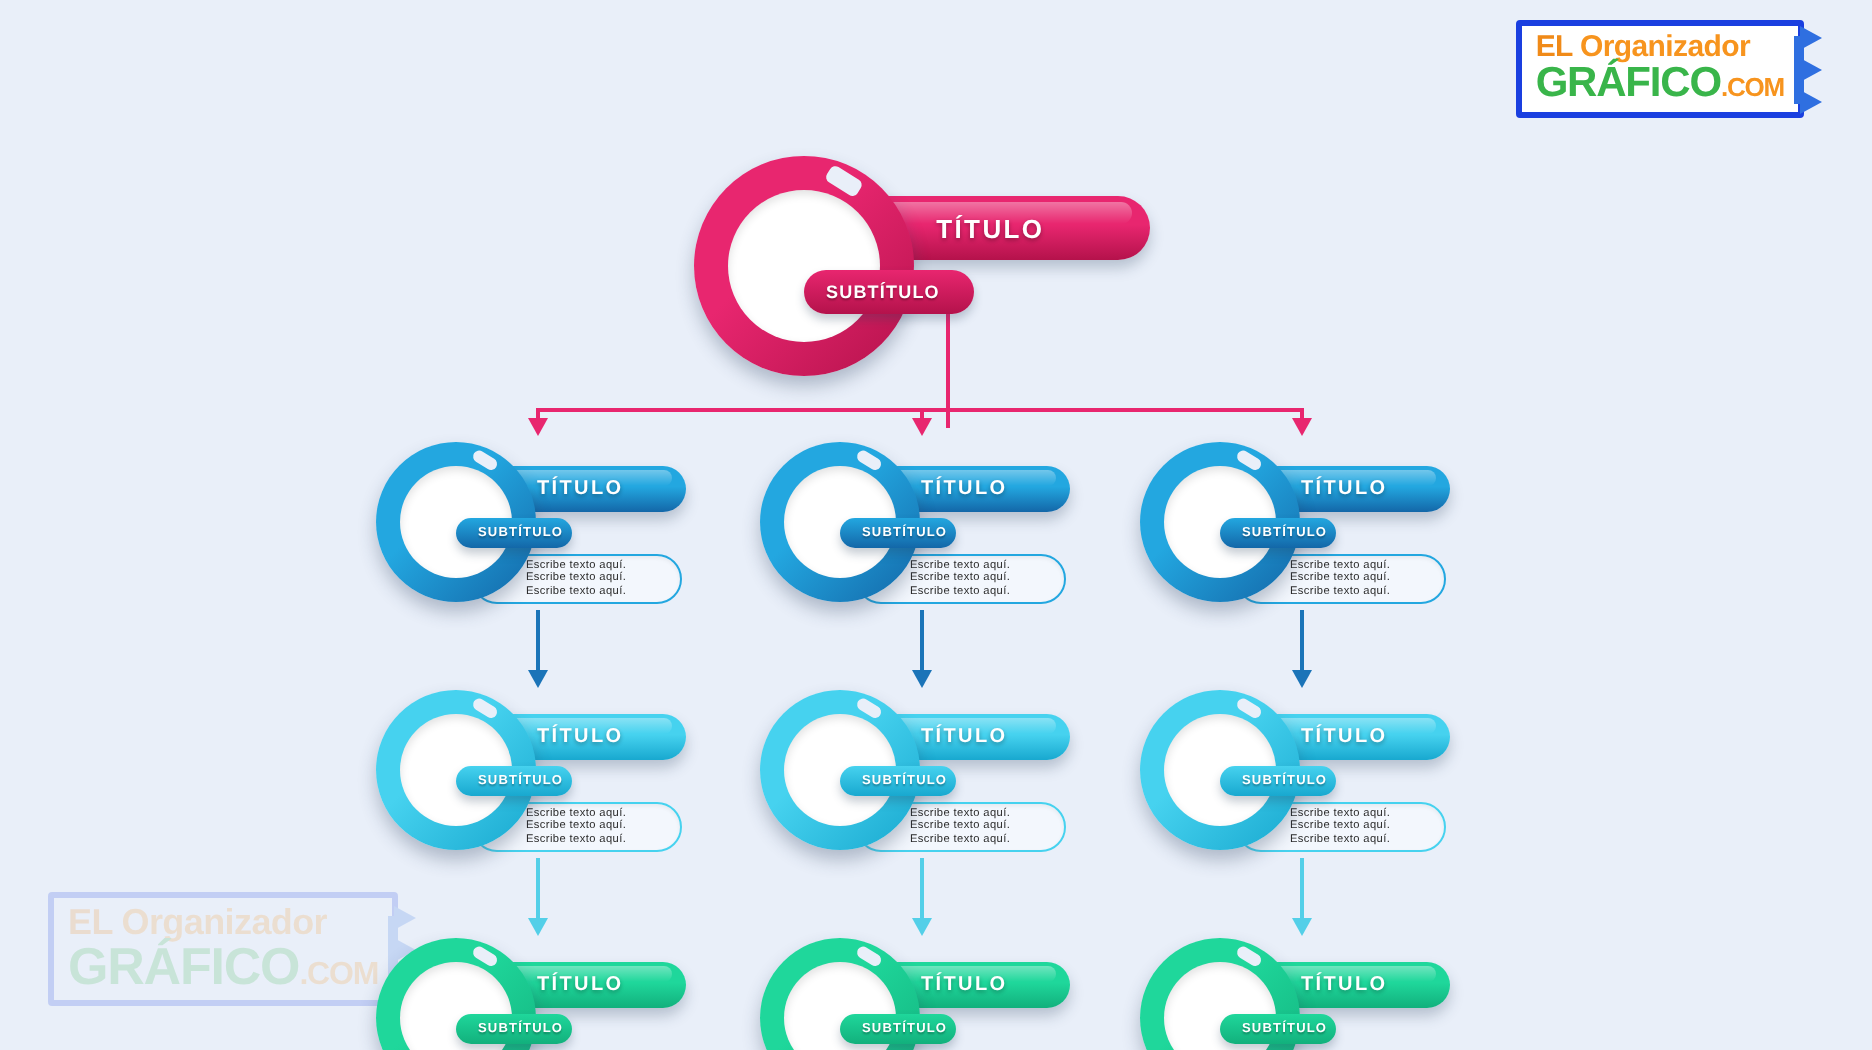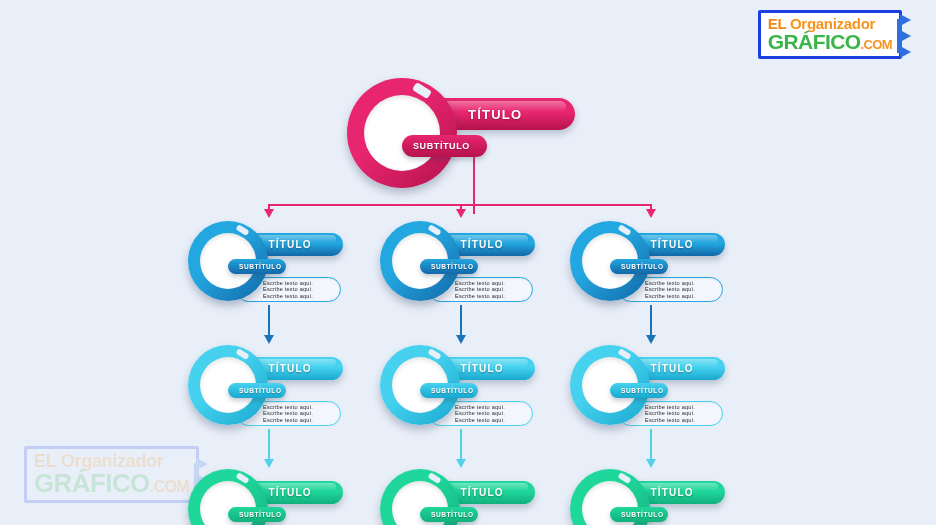--- a/index.html
+++ b/index.html
@@ -4,21 +4,21 @@
 <style>
   html,body{margin:0;padding:0;}
   body{
     width:936px;height:525px;overflow:hidden;position:relative;
     background:#e9eff9;
     font-family:"Liberation Sans", sans-serif;
   }
   .canvas{position:absolute;left:0;top:0;width:936px;height:525px;}
 
   
-  .logo{position:absolute;display:flex;align-items:flex-end;}
+  .logo{position:absolute;display:flex;align-items:center;}
   .logo-box{
     border:3px solid #1a3fe0;background:#ffffff;
     padding:3px 7px 4px 7px;border-radius:2px;line-height:1;
   }
   .logo-l1{font-weight:bold;letter-spacing:-0.3px;white-space:nowrap;}
   .logo-l2{font-weight:bold;letter-spacing:-0.6px;white-space:nowrap;}
   .logo-el{color:#f08a18;}
   .logo-org{color:#f7941e;}
   .logo-graf{color:#39b54a;}
   .logo-com{color:#f7941e;}

